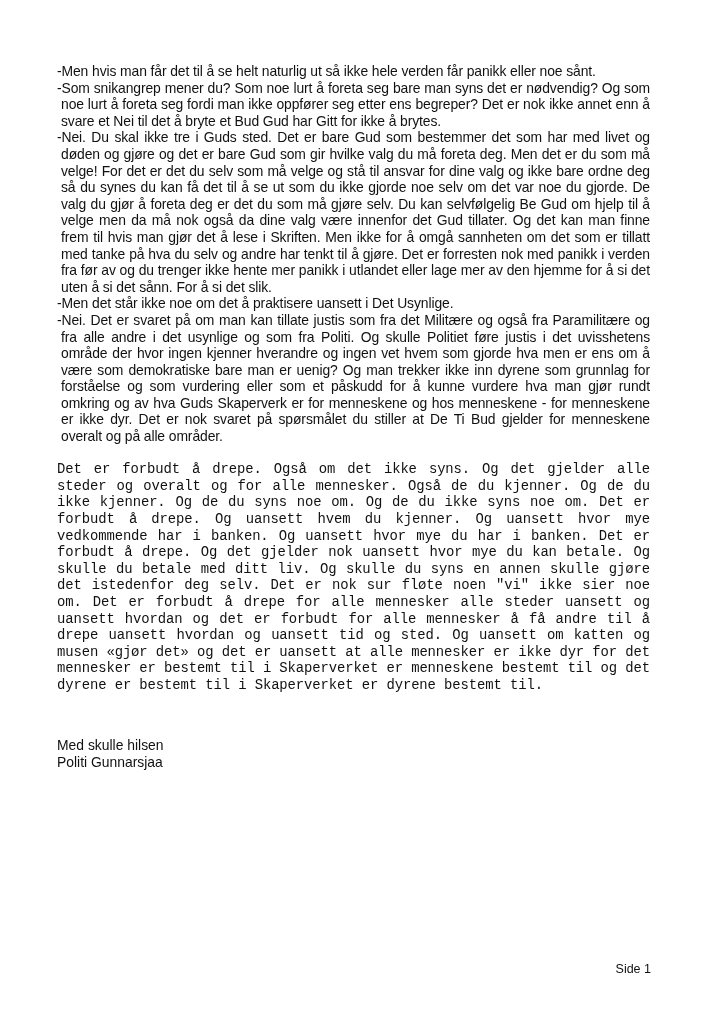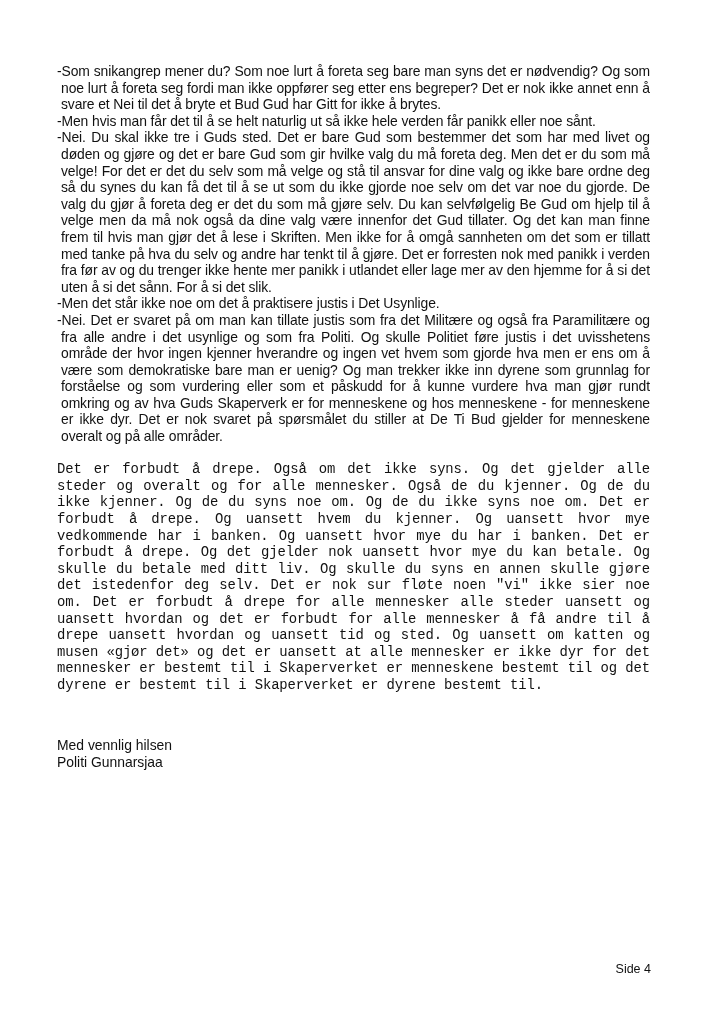--- a/index.html
+++ b/index.html
@@ -53,26 +53,26 @@
       right: 55px;
       top: 962px;
       font-size: 12.5px;
       line-height: 15px;
     }
   </style>
 </head>
 <body>
 
 <div class="page">
+  <p class="dialog-line left">-Men hvis man får det til å se helt naturlig ut så ikke hele verden får panikk eller noe sånt.</p>
   <p class="dialog-line">-Som snikangrep mener du? Som noe lurt å foreta seg bare man syns det er nødvendig? Og som noe lurt å foreta seg fordi man ikke oppfører seg etter ens begreper? Det er nok ikke annet enn å svare et Nei til det å bryte et Bud Gud har Gitt for ikke å brytes.</p>
-  <p class="dialog-line left">-Men hvis man får det til å se helt naturlig ut så ikke hele verden får panikk eller noe sånt.</p>
   <p class="dialog-line">-Nei. Du skal ikke tre i Guds sted. Det er bare Gud som bestemmer det som har med livet og døden og gjøre og det er bare Gud som gir hvilke valg du må foreta deg. Men det er du som må velge! For det er det du selv som må velge og stå til ansvar for dine valg og ikke bare ordne deg så du synes du kan få det til å se ut som du ikke gjorde noe selv om det var noe du gjorde. De valg du gjør å foreta deg er det du som må gjøre selv. Du kan selvfølgelig Be Gud om hjelp til å velge men da må nok også da dine valg være innenfor det Gud tillater. Og det kan man finne frem til hvis man gjør det å lese i Skriften. Men ikke for å omgå sannheten om det som er tillatt med tanke på hva du selv og andre har tenkt til å gjøre. Det er forresten nok med panikk i verden fra før av og du trenger ikke hente mer panikk i utlandet eller lage mer av den hjemme for å si det uten å si det sånn. For å si det slik.</p>
-  <p class="dialog-line left">-Men det står ikke noe om det å praktisere justis i Det Usynlige.</p>
+  <p class="dialog-line left">-Men det står ikke noe om det å praktisere uansett i Det Usynlige.</p>
   <p class="dialog-line">-Nei. Det er svaret på om man kan tillate justis som fra det Militære og også fra Paramilitære og fra alle andre i det usynlige og som fra Politi. Og skulle Politiet føre justis i det uvisshetens område der hvor ingen kjenner hverandre og ingen vet hvem som gjorde hva men er ens om å være som demokratiske bare man er uenig? Og man trekker ikke inn dyrene som grunnlag for forståelse og som vurdering eller som et påskudd for å kunne vurdere hva man gjør rundt omkring og av hva Guds Skaperverk er for menneskene og hos menneskene - for menneskene er ikke dyr. Det er nok svaret på spørsmålet du stiller at De Ti Bud gjelder for menneskene overalt og på alle områder.</p>
   <p class="paragraph">Det er forbudt å drepe. Også om det ikke syns. Og det gjelder alle steder og overalt og for alle mennesker. Også de du kjenner. Og de du ikke kjenner. Og de du syns noe om. Og de du ikke syns noe om. Det er forbudt å drepe. Og uansett hvem du kjenner. Og uansett hvor mye vedkommende har i banken. Og uansett hvor mye du har i banken. Det er forbudt å drepe. Og det gjelder nok uansett hvor mye du kan betale. Og skulle du betale med ditt liv. Og skulle du syns en annen skulle gjøre det istedenfor deg selv. Det er nok sur fløte noen "vi" ikke sier noe om. Det er forbudt å drepe for alle mennesker alle steder uansett og uansett hvordan og det er forbudt for alle mennesker å få andre til å drepe uansett hvordan og uansett tid og sted. Og uansett om katten og musen «gjør det» og det er uansett at alle mennesker er ikke dyr for det mennesker er bestemt til i Skaperverket er menneskene bestemt til og det dyrene er bestemt til i Skaperverket er dyrene bestemt til.</p>
 </div>
 
 <div class="closing">
-  <p>Med vennlig hilsen</p>
+  <p>Med skulle hilsen</p>
   <p>Politi Gunnarsjaa</p>
 </div>
 
-<div class="page-number">Side 4</div>
+<div class="page-number">Side 1</div>
 
 </body></html>

